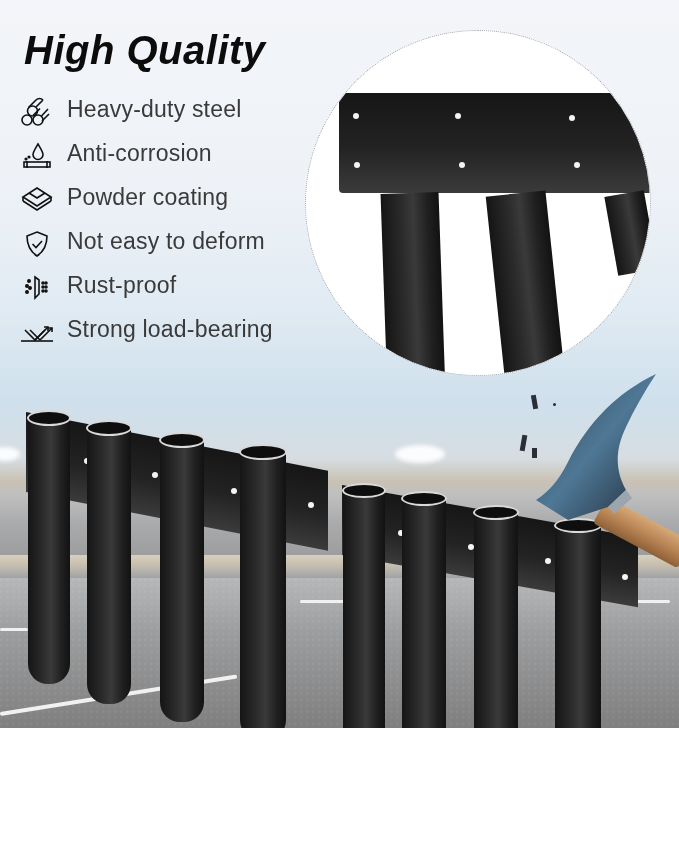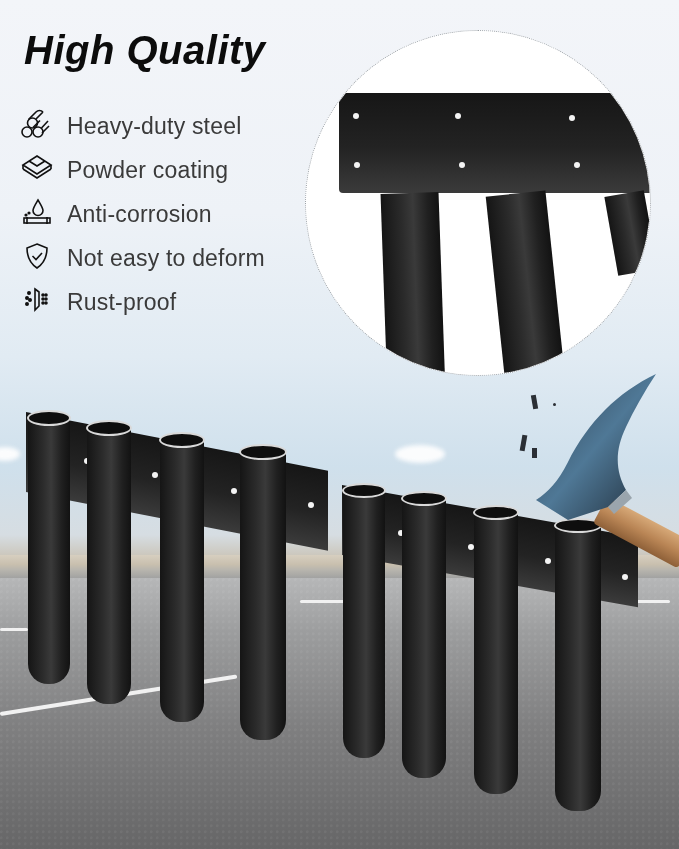--- a/index.html
+++ b/index.html
@@ -1,39 +1,39 @@
 <!DOCTYPE html>
 <html><head>
 <meta charset="utf-8">
 <style>
   html, body { margin:0; padding:0; }
   body { width:679px; height:849px; overflow:hidden; font-family:"Liberation Sans", sans-serif; }
   .canvas {
-    position:relative; width:679px; height:849px; overflow:hidden;
+    position:relative; width:679px; height:728px; overflow:hidden;
     background: linear-gradient(180deg, #f3f5f9 0%, #eef2f7 25%, #e1ebf3 42%, #cfe0ec 55%, #d6dde2 63%, #c9c2b4 66%, #bfbfc0 68%, #a9aaab 72%, #8d8d8e 82%, #6f6f70 100%);
   }
   .road {
     position:absolute; left:0; top:578px; width:679px; height:271px;
     background:
       radial-gradient(circle at 20% 30%, rgba(255,255,255,0.05) 0 1px, transparent 2px) 0 0/6px 6px,
       linear-gradient(180deg, #b6b7b8 0%, #9c9d9e 20%, #7f7f80 55%, #666667 100%);
   }
   .horizon {
     position:absolute; left:0; top:555px; width:679px; height:24px;
     background: linear-gradient(180deg, #d7cfc0 0%, #c8bfae 40%, #b9b6ae 60%, #9fa0a0 100%);
   }
   .lane { position:absolute; height:4px; background:#f1f1f1; transform-origin:left center; border-radius:2px; }
   .cloud { position:absolute; background:#fbfcfd; border-radius:50%; filter:blur(2px); }
 
   .title {
     position:absolute; left:24px; top:28px; margin:0;
     font-size:40px; font-weight:700; font-style:italic; color:#0c0c0c; letter-spacing:0.5px;
   }
   .features { position:absolute; left:20px; top:96px; list-style:none; margin:0; padding:0; }
-  .feature { display:flex; align-items:flex-end; height:44px; }
+  .feature { display:flex; align-items:flex-start; height:44px; }
   .feature .icon { width:36px; height:32px; display:flex; align-items:center; justify-content:flex-start; }
   .feature .icon svg { width:34px; height:30px; }
   .feature .label { margin-left:11px; font-size:23px; color:#3a3a3a; font-weight:400; letter-spacing:0.2px; }
 
   .zoom-circle {
     position:absolute; left:305px; top:30px; width:344px; height:344px; border-radius:50%;
     background:#ffffff; border:1px dotted #9aa0a6; overflow:hidden;
   }
   .rack { position:absolute; }
   .plate { position:absolute; background:linear-gradient(180deg,#161616 0%,#232323 55%,#3b3b3b 100%); }
@@ -81,39 +81,39 @@
           <path d="M16 10 L23 3 M8.5 10.5 L16 3 M16 3 A5 5 0 0 1 23 3"></path>
           <path d="M21.5 19 L28 12 M13 18.5 L20 11.5"></path>
           <path d="M22 24 L29 17"></path>
         </svg>
       </span>
       <span class="label">Heavy-duty steel</span>
     </li>
     <li class="feature">
       <span class="icon">
         <svg viewBox="0 0 34 30" fill="none" stroke="#111" stroke-width="1.6">
-          <path d="M17 3 L31 12 L17 21 L3 12 Z"></path>
-          <path d="M9 8 L17 13 L25 8"></path>
-          <path d="M3 16 L17 25 L31 16"></path>
-          <path d="M3 12 L3 16 M31 12 L31 16"></path>
-        </svg>
-      </span>
-      <span class="label">Powder coating</span>
-    </li>
-    <li class="feature">
-      <span class="icon">
-        <svg viewBox="0 0 34 30" fill="none" stroke="#111" stroke-width="1.6">
           <path d="M18 3 C15 8 13 11 13 13.5 A5 5 0 0 0 23 13.5 C23 11 21 8 18 3 Z"></path>
           <rect x="4" y="21" width="26" height="5"></rect>
           <path d="M7 20 L7 27 M27 20 L27 27"></path>
           <circle cx="9" cy="16" r="0.8" fill="#111"></circle>
             <circle cx="6" cy="18" r="0.8" fill="#111"></circle>
         </svg>
       </span>
       <span class="label">Anti-corrosion</span>
+    </li>
+    <li class="feature">
+      <span class="icon">
+        <svg viewBox="0 0 34 30" fill="none" stroke="#111" stroke-width="1.6">
+          <path d="M17 3 L31 12 L17 21 L3 12 Z"></path>
+          <path d="M9 8 L17 13 L25 8"></path>
+          <path d="M3 16 L17 25 L31 16"></path>
+          <path d="M3 12 L3 16 M31 12 L31 16"></path>
+        </svg>
+      </span>
+      <span class="label">Powder coating</span>
     </li>
     <li class="feature">
       <span class="icon">
         <svg viewBox="0 0 34 30" fill="none" stroke="#111" stroke-width="1.6">
           <path d="M17 3 L27 7 C27 17 23 23 17 27 C11 23 7 17 7 7 Z"></path>
           <path d="M12.5 15 L16 18.5 L22 12"></path>
         </svg>
       </span>
       <span class="label">Not easy to deform</span>
     </li>
@@ -127,20 +127,32 @@
             <circle cx="7" cy="19" r="1.2"></circle>
           <circle cx="23" cy="10" r="1"></circle>
             <circle cx="26" cy="10" r="1"></circle>
             <circle cx="23" cy="14" r="1"></circle>
             <circle cx="26" cy="14" r="1"></circle>
             <circle cx="23" cy="18" r="1"></circle>
             <circle cx="26" cy="18" r="1"></circle>
         </svg>
       </span>
       <span class="label">Rust-proof</span>
+    </li>
+    <li class="feature">
+      <span class="icon">
+        <svg viewBox="0 0 34 30" fill="none" stroke="#111" stroke-width="1.6">
+          <path d="M1 24 L33 24"></path>
+          <path d="M5 13 L15 23 L25 13"></path>
+          <path d="M10 13 L20 23"></path>
+          <path d="M15 23 L28 10 M20 23 L32 11"></path>
+          <path d="M24 10 L28 10 L28 14 M28 11 L32 11 L32 15"></path>
+        </svg>
+      </span>
+      <span class="label">Strong load-bearing</span>
     </li>
   </ul>
 
   <div class="zoom-circle">
     <div class="plate" style="left:33px;top:62px;width:320px;height:100px;border-radius:6px 0 0 4px;"></div>
     <div class="hole" style="left:47px;top:82px;"></div>
     <div class="hole" style="left:149px;top:82px;"></div>
     <div class="hole" style="left:263px;top:84px;"></div>
     <div class="hole" style="left:48px;top:131px;"></div>
     <div class="hole" style="left:153px;top:131px;"></div>

